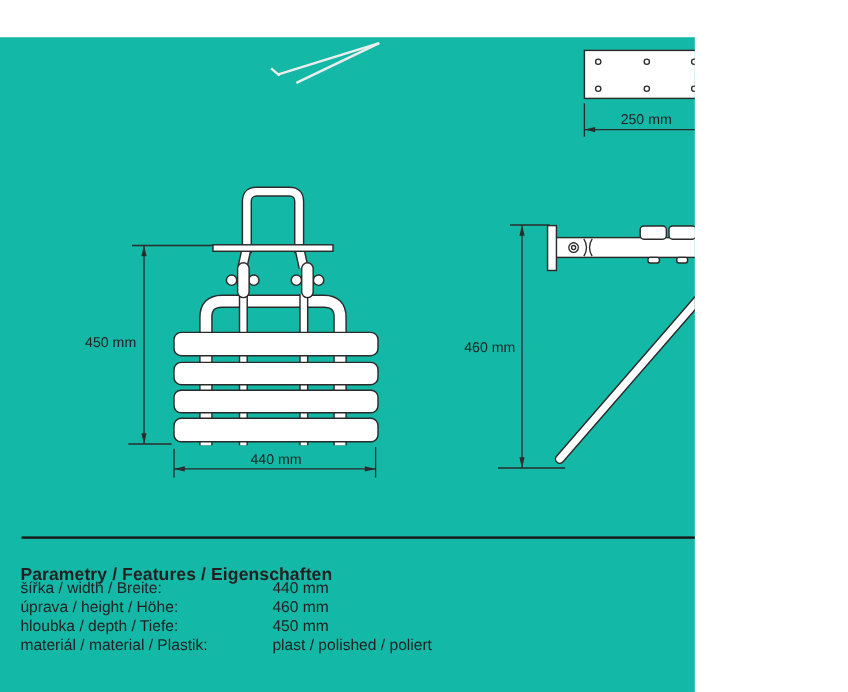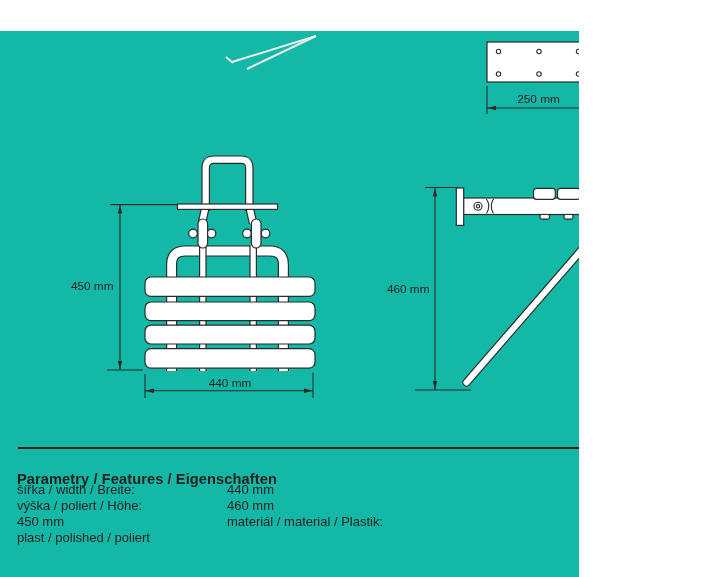--- a/index.html
+++ b/index.html
@@ -185,20 +185,21 @@
     </g>
   </svg>
 
   <div class="divider"></div>
 
   <div class="params-title">Parametry / Features / Eigenschaften</div>
 
   <div class="params-table">
     <div class="cell">šířka / width / Breite:</div>
     <div class="cell">440 mm</div>
-    <div class="cell">výška / poliert / Höhe:</div>
+    <div class="cell">úprava / height / Höhe:</div>
     <div class="cell">460 mm</div>
+    <div class="cell">hloubka / depth / Tiefe:</div>
     <div class="cell">450 mm</div>
     <div class="cell">materiál / material / Plastik:</div>
     <div class="cell">plast / polished / poliert</div>
   </div>
 
 </div>
 
 </body></html>

